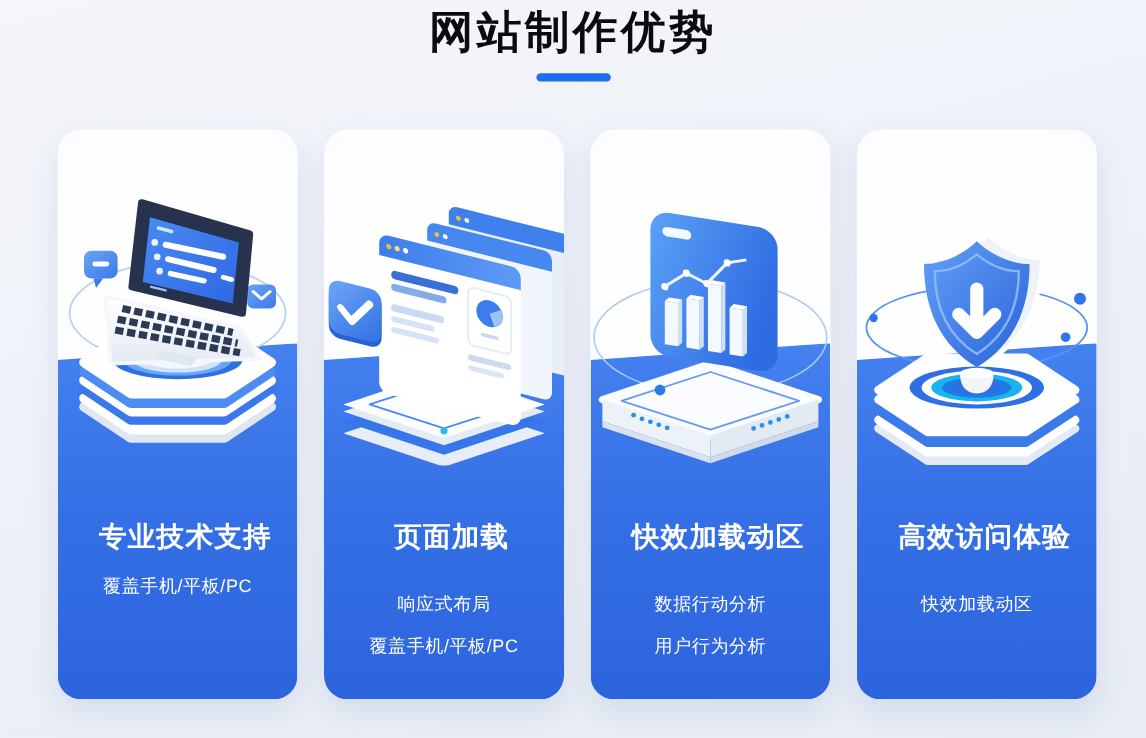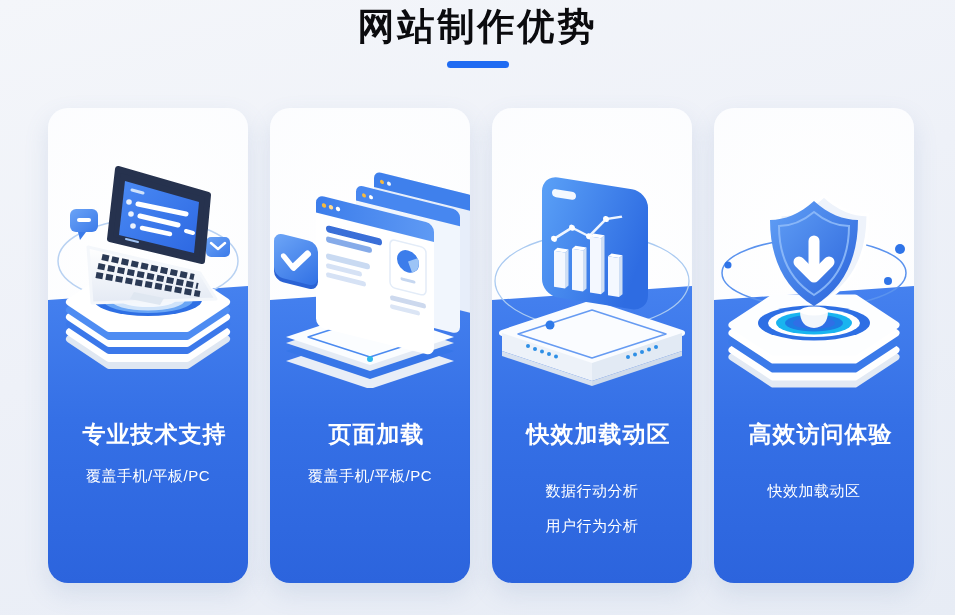--- a/index.html
+++ b/index.html
@@ -30,21 +30,21 @@
   }
   .card-blue{
     position:absolute;left:0;right:0;top:178px;bottom:0;
     background:linear-gradient(180deg,#4581ef 0%,#3570e6 45%,#2c64dd 100%);
     clip-path:polygon(0 14px,100% 0,100% 100%,0 100%);
   }
   .illus{position:absolute;top:45px;left:0;width:200px;height:235px;}
   .card-text{
     position:absolute;top:313px;left:0;right:0;text-align:center;color:#ffffff;
   }
-  .card-title{margin:0;font-size:23px;font-weight:800;letter-spacing:1px;line-height:1.2;padding-left:13px;}
+  .card-title{margin:13px;font-size:23px;font-weight:800;letter-spacing:1px;line-height:1.2;padding-left:13px;}
   .card-line{margin:0;font-size:15px;font-weight:500;letter-spacing:.5px;line-height:1.1;}
   .line1{margin-top:34px;}
   .line2{margin-top:19px;}
 </style>
 </head>
 <body>
 
 <div class="page">
 
   <div class="header">
@@ -163,20 +163,21 @@
           <rect x="120" y="147" width="30" height="4.5" rx="2.25" fill="#dbe5f5"></rect>
           <g>
             <rect x="4" y="108" width="44" height="44" rx="9" fill="#2a62d4"></rect>
             <rect x="4" y="104" width="44" height="44" rx="9" fill="url(#g2-badge)"></rect>
             <polyline points="14,126 23,135 38,117" stroke="#ffffff" stroke-width="6" fill="none" stroke-linecap="round" stroke-linejoin="round"></polyline>
           </g>
         </g>
       </svg>
       <div class="card-text">
         <h2 class="card-title">页面加载</h2>
+        <p class="card-line line1">响应式布局</p>
         <p class="card-line line2">覆盖手机/平板/PC</p>
       </div>
     </article>
 
     <article class="card">
       <div class="card-blue"></div>
       <svg class="illus" viewBox="0 0 200 235" aria-hidden="true">
         <defs>
           <linearGradient id="g3-panel" x1="0" y1="0" x2="1" y2="0.4">
             <stop offset="0" stop-color="#5ba1f7"></stop>

